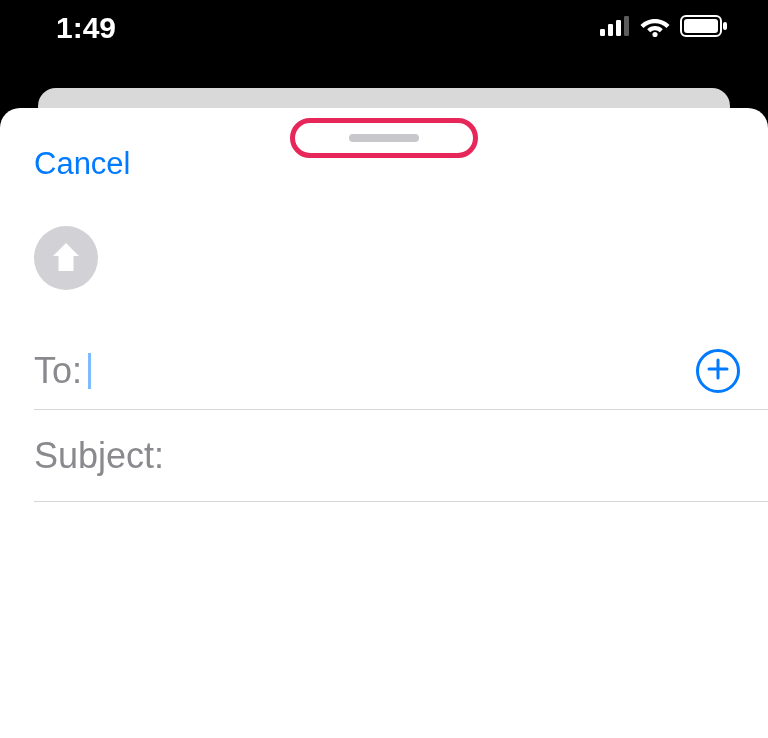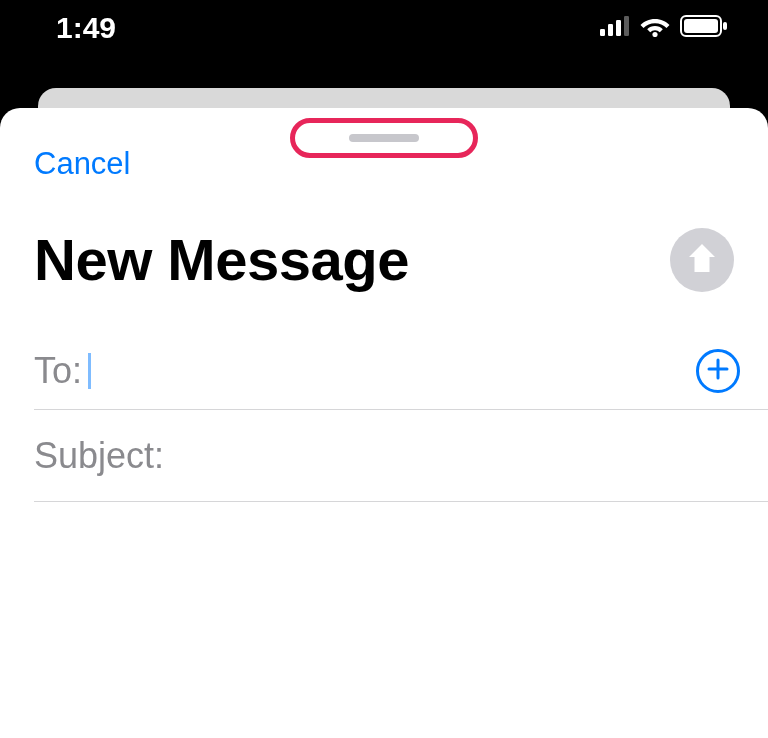--- a/index.html
+++ b/index.html
@@ -187,21 +187,20 @@
 <div class="background-sheet"></div>
 
 <div class="sheet">
   <div class="grabber-wrap">
     <div class="grabber"></div>
   </div>
 
   <button class="cancel-btn">Cancel</button>
 
   <div class="title-row">
-    <div class="title">New Message</div>
     <button class="send-btn">
       <span>
         <svg width="32" height="34" viewBox="0 0 32 34">
           <path d="M16 3 L29 16 L23.5 16 L23.5 31 L8.5 31 L8.5 16 L3 16 Z" fill="#fff"></path>
         </svg>
       </span>
     </button>
   </div>
 
   <div class="fields">

